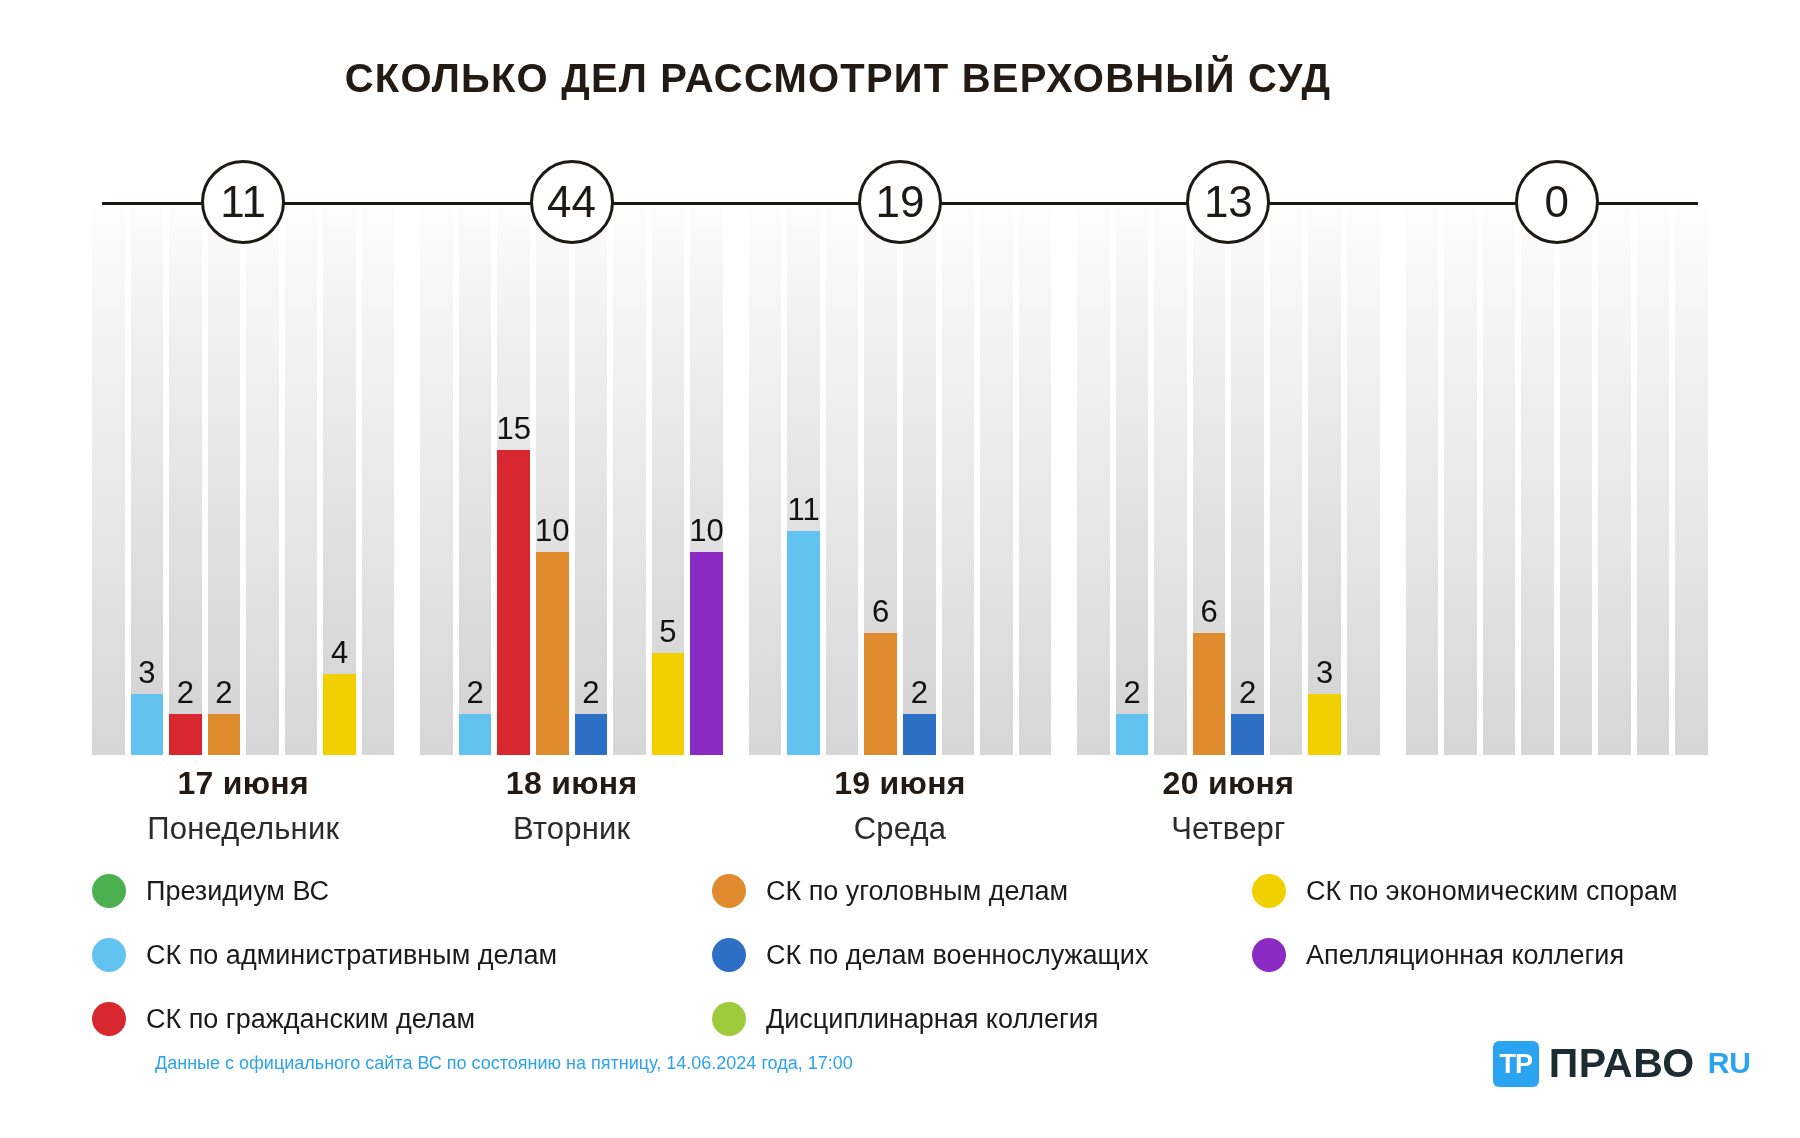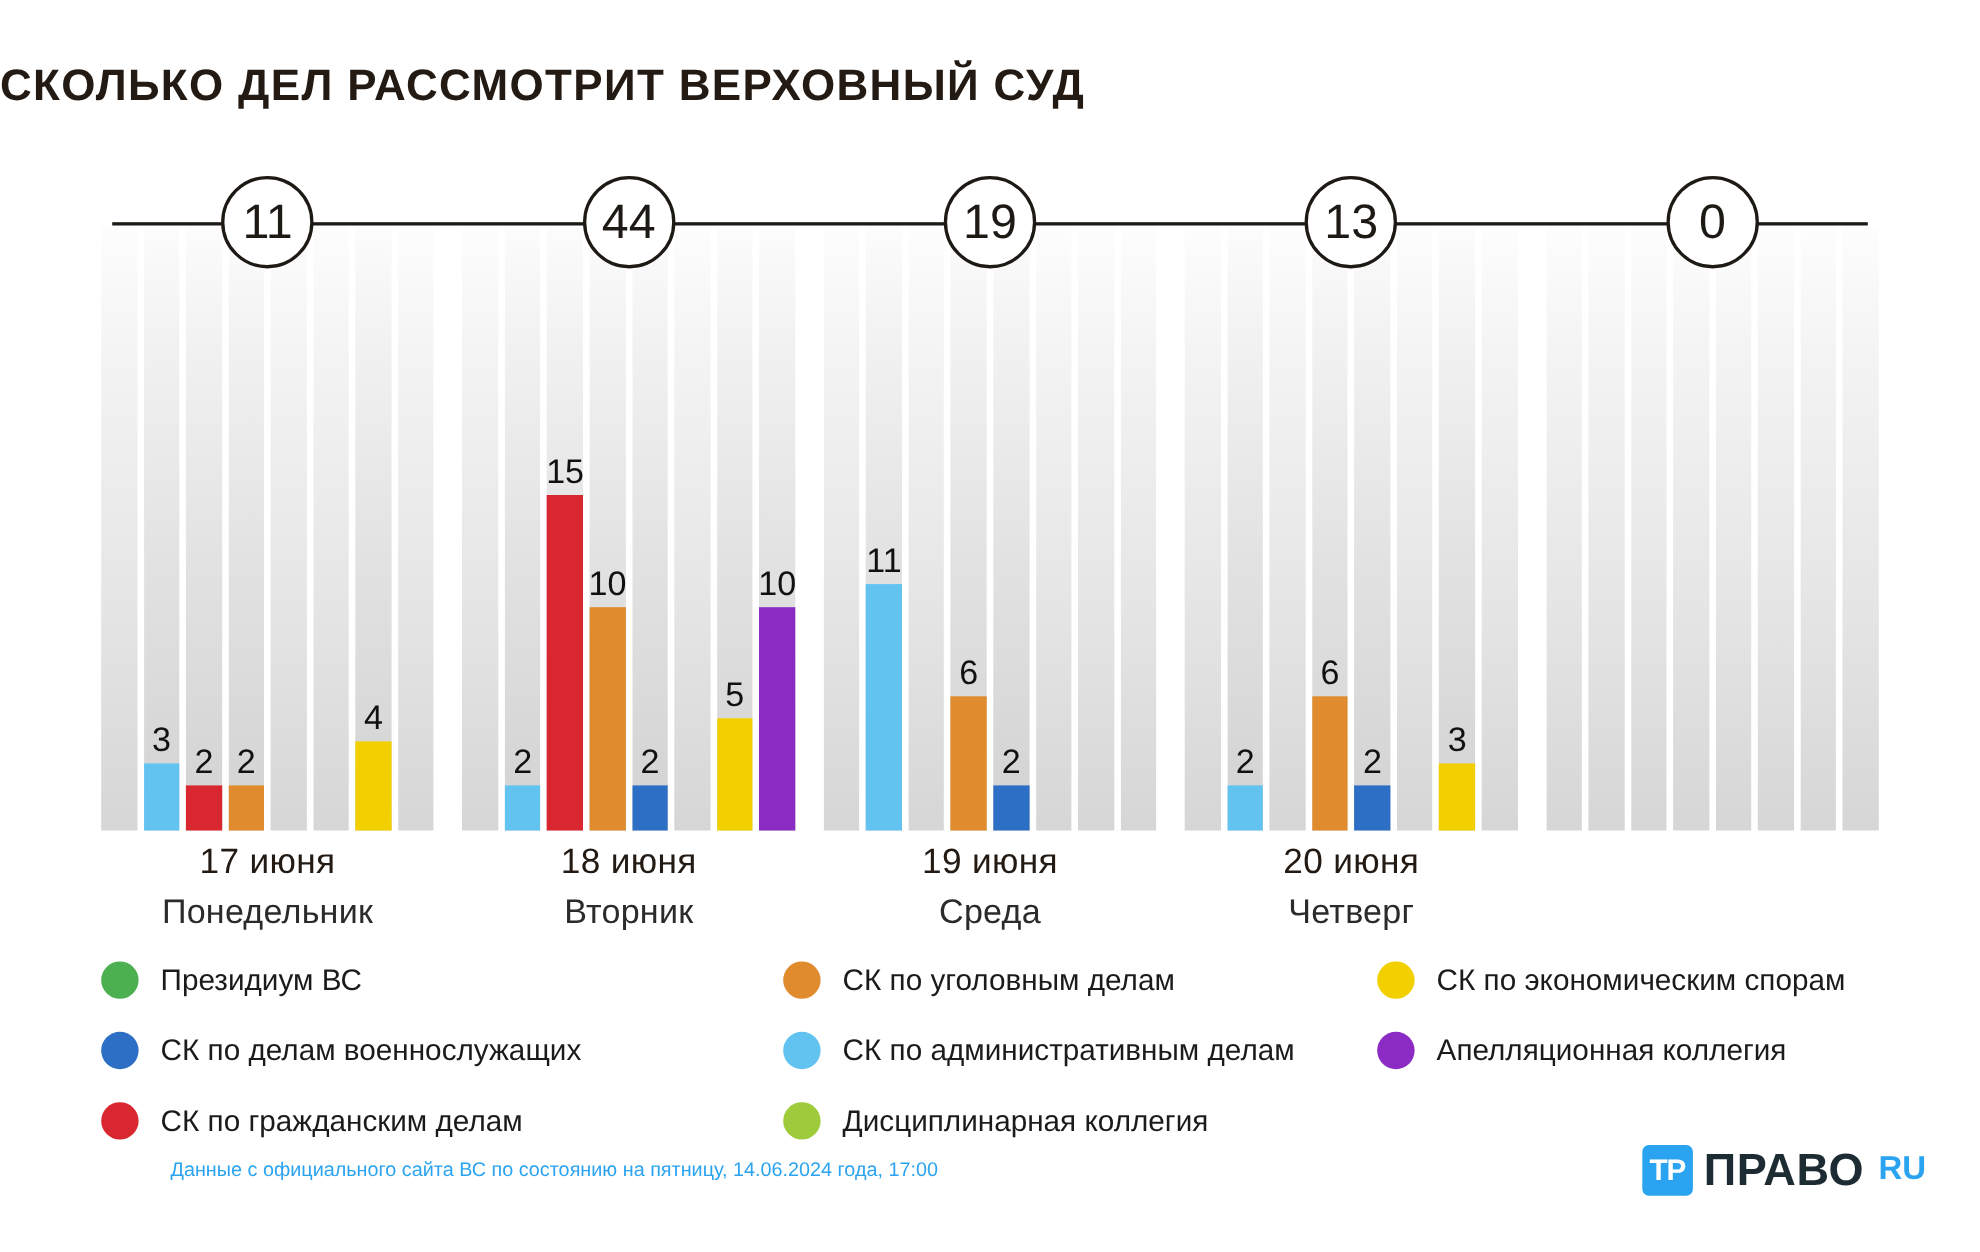--- a/index.html
+++ b/index.html
@@ -8,21 +8,21 @@
     background:#ffffff;
     font-family:"Liberation Sans","DejaVu Sans",sans-serif;
     overflow:hidden;
     position:relative;
   }
   .wrap{position:absolute;inset:0;}
 
   
   .title{
     position:absolute;top:56px;left:0;width:1676px;
-    text-align:left;
+    text-align:center;
     font-size:40px;font-weight:bold;letter-spacing:1.2px;
     color:#231a13;
   }
 
   
   .chart{
     position:absolute;
     left:92px; top:115px;
     width:1616px; height:640px;
   }
@@ -83,21 +83,21 @@
   }
 
   
   .day-caption{
     position:absolute;
     top:650px;
     width:100%;
     text-align:center;
   }
   .day-date{
-    font-size:32px;font-weight:normal;color:#231a13;letter-spacing:.3px;
+    font-size:32px;font-weight:bold;color:#231a13;letter-spacing:.3px;
   }
   .day-week{
     font-size:31px;color:#2b2b2b;margin-top:9px;letter-spacing:.2px;
   }
 
   
   .legend{
     position:absolute;
     left:92px; top:865px;
     width:1616px;
@@ -286,26 +286,26 @@
       </div>
       <div class="leg">
         <span class="dot" style="background: rgb(224, 139, 46);"></span>
         <span class="leg-txt">СК по уголовным делам</span>
       </div>
       <div class="leg">
         <span class="dot" style="background: rgb(242, 208, 0);"></span>
         <span class="leg-txt">СК по экономическим спорам</span>
       </div>
       <div class="leg">
+        <span class="dot" style="background: rgb(98, 195, 240);"></span>
+        <span class="leg-txt">СК по административным делам</span>
+      </div>
+      <div class="leg">
         <span class="dot" style="background: rgb(45, 111, 196);"></span>
         <span class="leg-txt">СК по делам военнослужащих</span>
-      </div>
-      <div class="leg">
-        <span class="dot" style="background: rgb(98, 195, 240);"></span>
-        <span class="leg-txt">СК по административным делам</span>
       </div>
       <div class="leg">
         <span class="dot" style="background: rgb(140, 43, 196);"></span>
         <span class="leg-txt">Апелляционная коллегия</span>
       </div>
       <div class="leg">
         <span class="dot" style="background: rgb(216, 39, 47);"></span>
         <span class="leg-txt">СК по гражданским делам</span>
       </div>
       <div class="leg">

